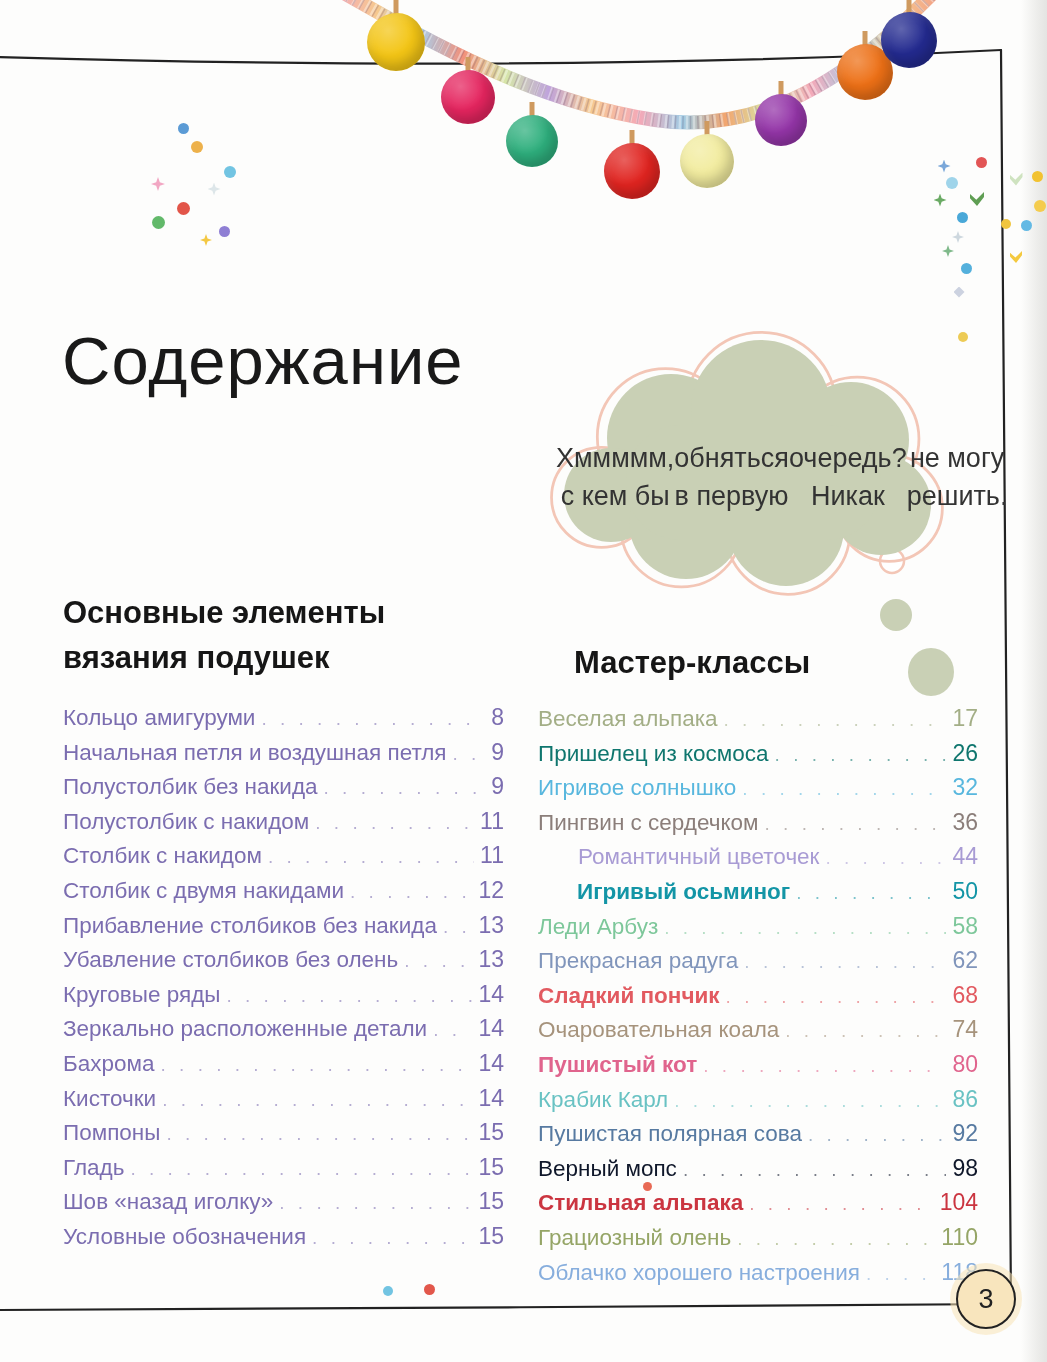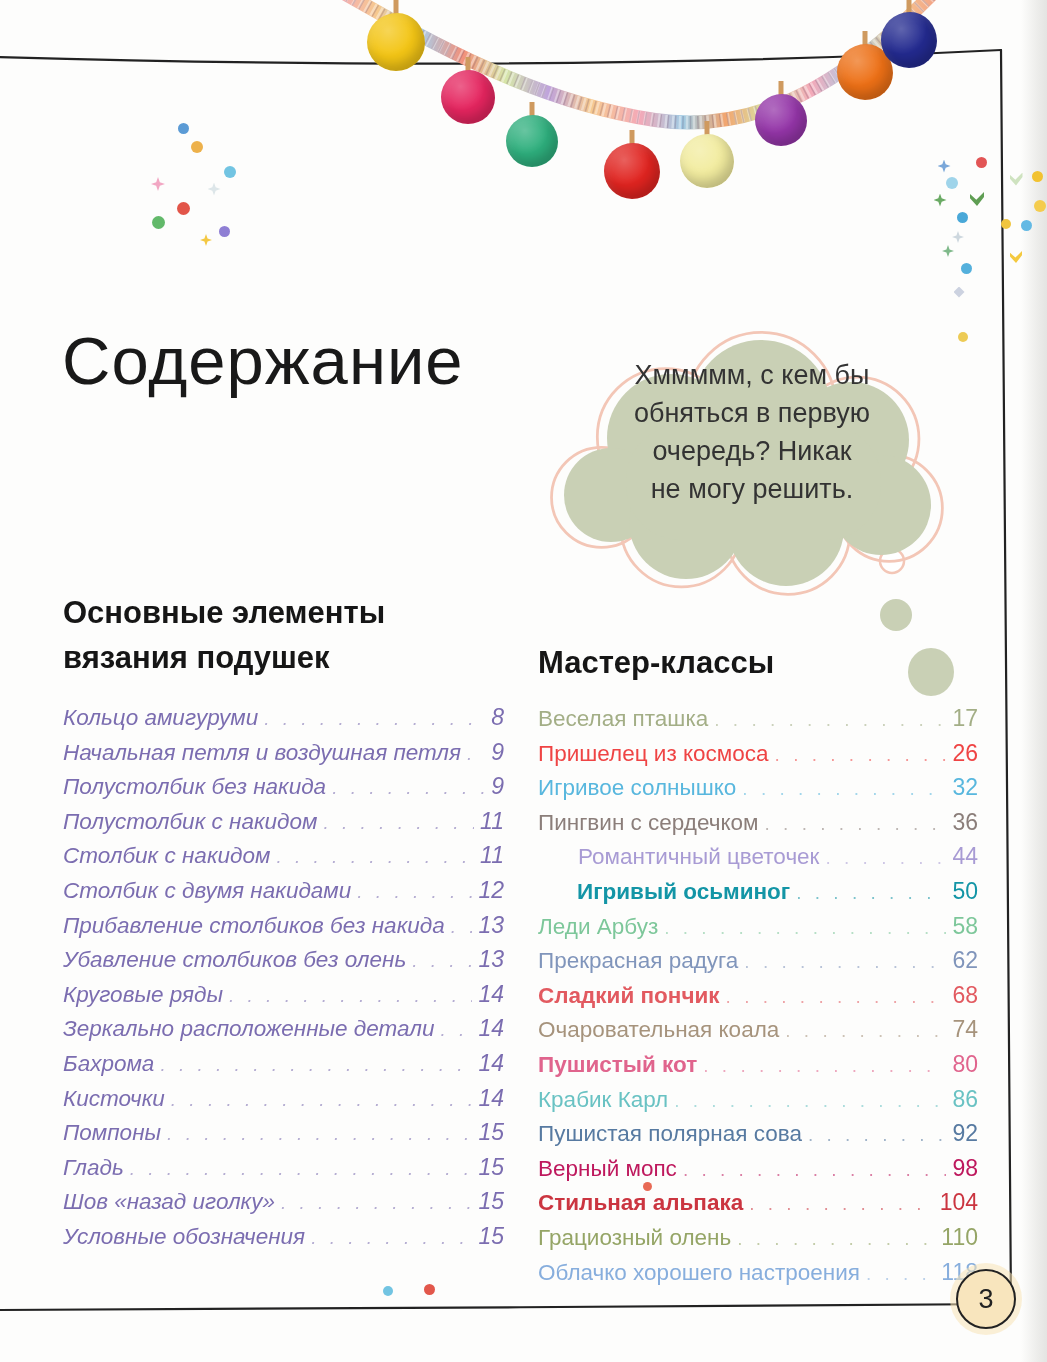--- a/index.html
+++ b/index.html
@@ -19,32 +19,32 @@
   .confetti.dot{border-radius:50%;}
   .confetti.sparkle{clip-path:polygon(50% 0,63% 37%,100% 50%,63% 63%,50% 100%,37% 63%,0 50%,37% 37%);}
   .confetti.diamond{clip-path:polygon(50% 0,100% 50%,50% 100%,0 50%);}
   .confetti.chevron{clip-path:polygon(0 15%,45% 55%,100% 0,100% 35%,50% 100%,0 45%);}
 
   .title{position:absolute;left:62px;top:322px;font-size:67px;font-weight:400;
     letter-spacing:1px;color:#191919;}
 
   .bubble{position:absolute;left:556px;top:350px;width:392px;height:248px;}
   .bubble svg{position:absolute;inset:0;overflow:visible;}
-  .bubble-text{position:absolute;inset:0;display:flex;flex-direction:column;
-    justify-content:flex-start;align-items:center;padding-top:6px;
+  .bubble-text{position:absolute;inset:0;display:flex;flex-direction:row;
+    justify-content:space-between;align-items:center;padding-top:6px;
     font-size:27px;line-height:38px;color:#333;text-align:center;}
 
   .col{position:absolute;}
   .col-left{left:63px;top:590px;width:441px;}
   .col-right{left:538px;top:640px;width:440px;}
   .col-head{font-size:31px;font-weight:700;color:#161616;line-height:45px;}
   .col-left .col-head{margin-bottom:24px;}
-  .col-right .col-head{margin-bottom:20px;}
+  .col-right .col-head{margin-bottom:20px;margin-left:36px;}
   .row{display:flex;align-items:baseline;height:34.6px;font-size:22.5px;}
-  .col-left .row{color:#7b6db0;font-style:italic;}
+  .col-left .row{color:#7b6db0;}
   .lbl{white-space:nowrap;}
   .dots{flex:1;overflow:hidden;white-space:nowrap;opacity:.55;
     letter-spacing:4px;margin:0 6px;font-size:19px;}
   .dots::after{content:". . . . . . . . . . . . . . . . . . . . . . . . . . . .";}
   .num{white-space:nowrap;font-size:23px;}
 
   .page-circle{position:absolute;left:956px;top:1269px;width:60px;height:60px;
     border:2.5px solid #222;border-radius:50%;background:#f8e5bd;
     box-shadow:0 0 0 6px rgba(247,227,182,.55);
     display:flex;align-items:center;justify-content:center;
@@ -258,25 +258,25 @@
           <span class="dots"></span>
           <span class="num">15</span>
         </div>
     </div>
   </div>
 
   <div class="col col-right">
     <div class="col-head">Мастер-классы</div>
     <div class="rows">
       <div class="row" style="color: rgb(163, 174, 134);">
-          <span class="lbl" style="font-weight: 400;">Веселая пташка</span>
+          <span class="lbl" style="font-weight: 400;">Веселая альпака</span>
           <span class="dots"></span>
           <span class="num">17</span>
         </div>
-      <div class="row" style="color: #ef4444;">
+      <div class="row" style="color: #0f766e;">
           <span class="lbl" style="font-weight: 400;">Пришелец из космоса</span>
           <span class="dots"></span>
           <span class="num">26</span>
         </div>
       <div class="row" style="color: rgb(88, 183, 222);">
           <span class="lbl" style="font-weight: 400;">Игривое солнышко</span>
           <span class="dots"></span>
           <span class="num">32</span>
         </div>
       <div class="row" style="color: rgb(139, 126, 122);">
@@ -322,21 +322,21 @@
       <div class="row" style="color: rgb(105, 194, 195);">
           <span class="lbl" style="font-weight: 400;">Крабик Карл</span>
           <span class="dots"></span>
           <span class="num">86</span>
         </div>
       <div class="row" style="color: rgb(87, 122, 161);">
           <span class="lbl" style="font-weight: 400;">Пушистая полярная сова</span>
           <span class="dots"></span>
           <span class="num">92</span>
         </div>
-      <div class="row" style="color: #be185d; text-align: right;">
+      <div class="row" style="color: #0f172a; text-align: right;">
           <span class="lbl" style="font-weight: 400;">Верный мопс</span>
           <span class="dots"></span>
           <span class="num">98</span>
         </div>
       <div class="row" style="color: rgb(203, 53, 64);">
           <span class="lbl" style="font-weight: 700;">Стильная альпака</span>
           <span class="dots"></span>
           <span class="num">104</span>
         </div>
       <div class="row" style="color: rgb(149, 165, 102);">

